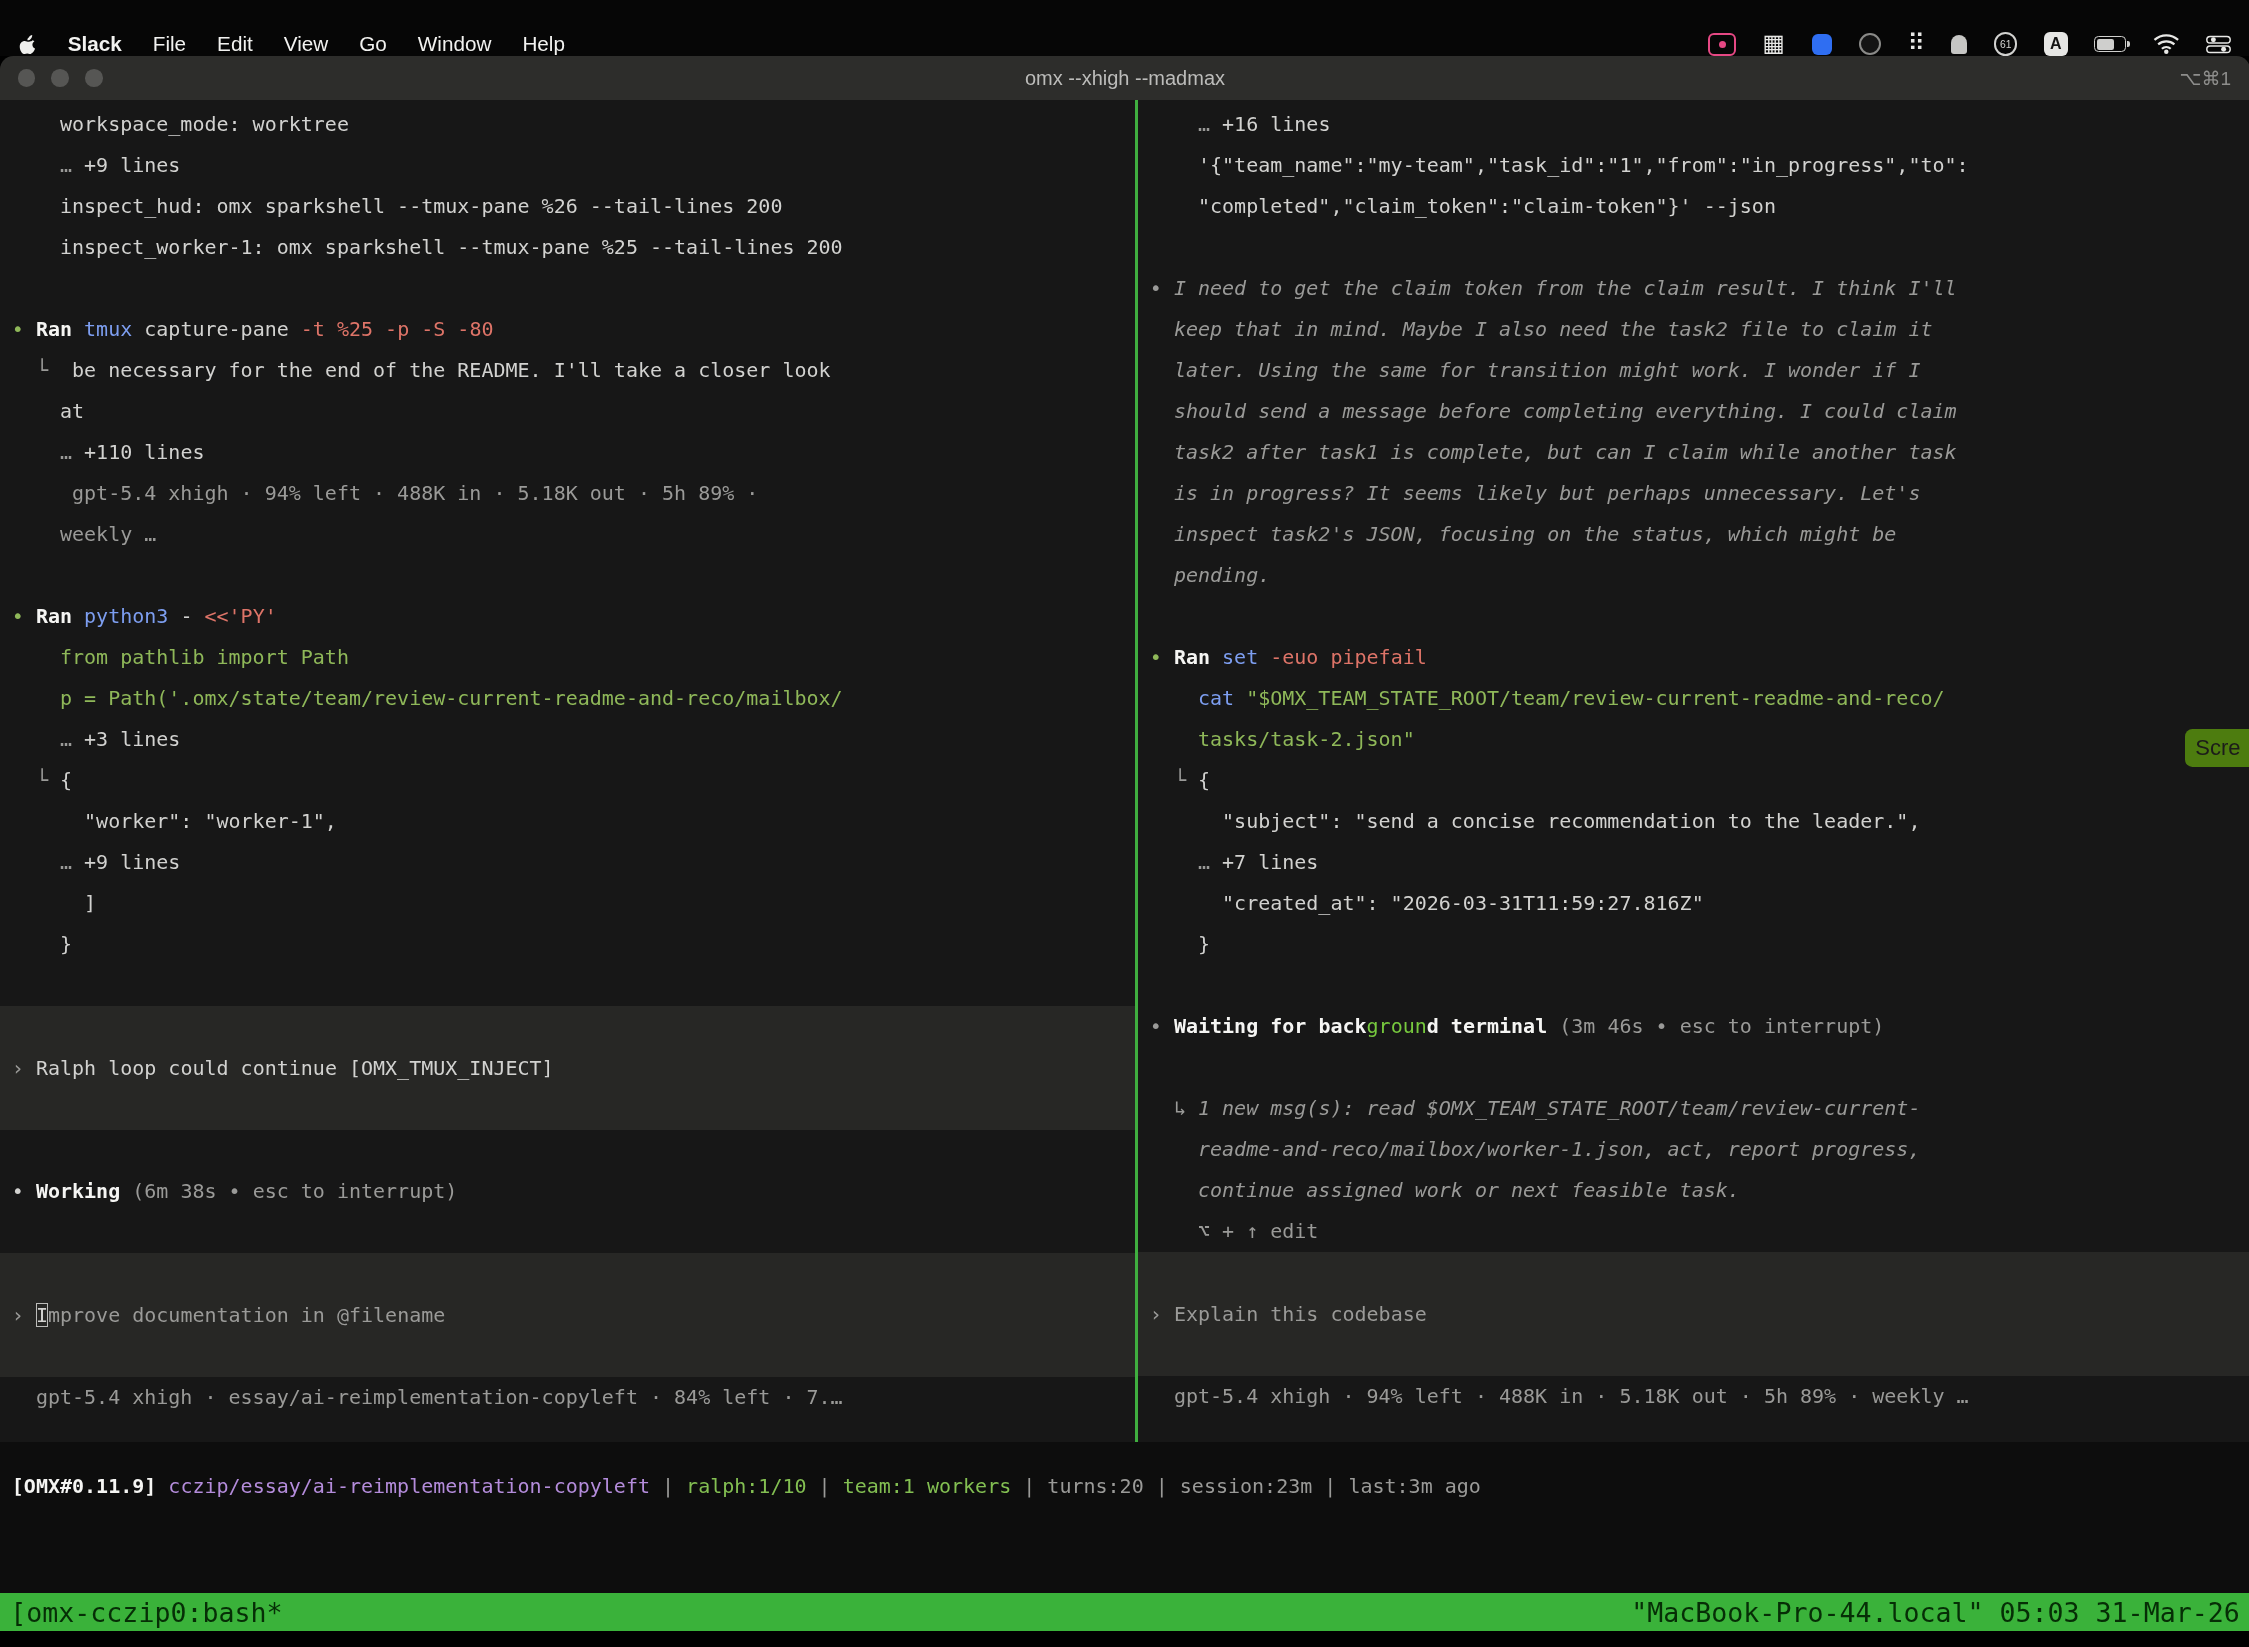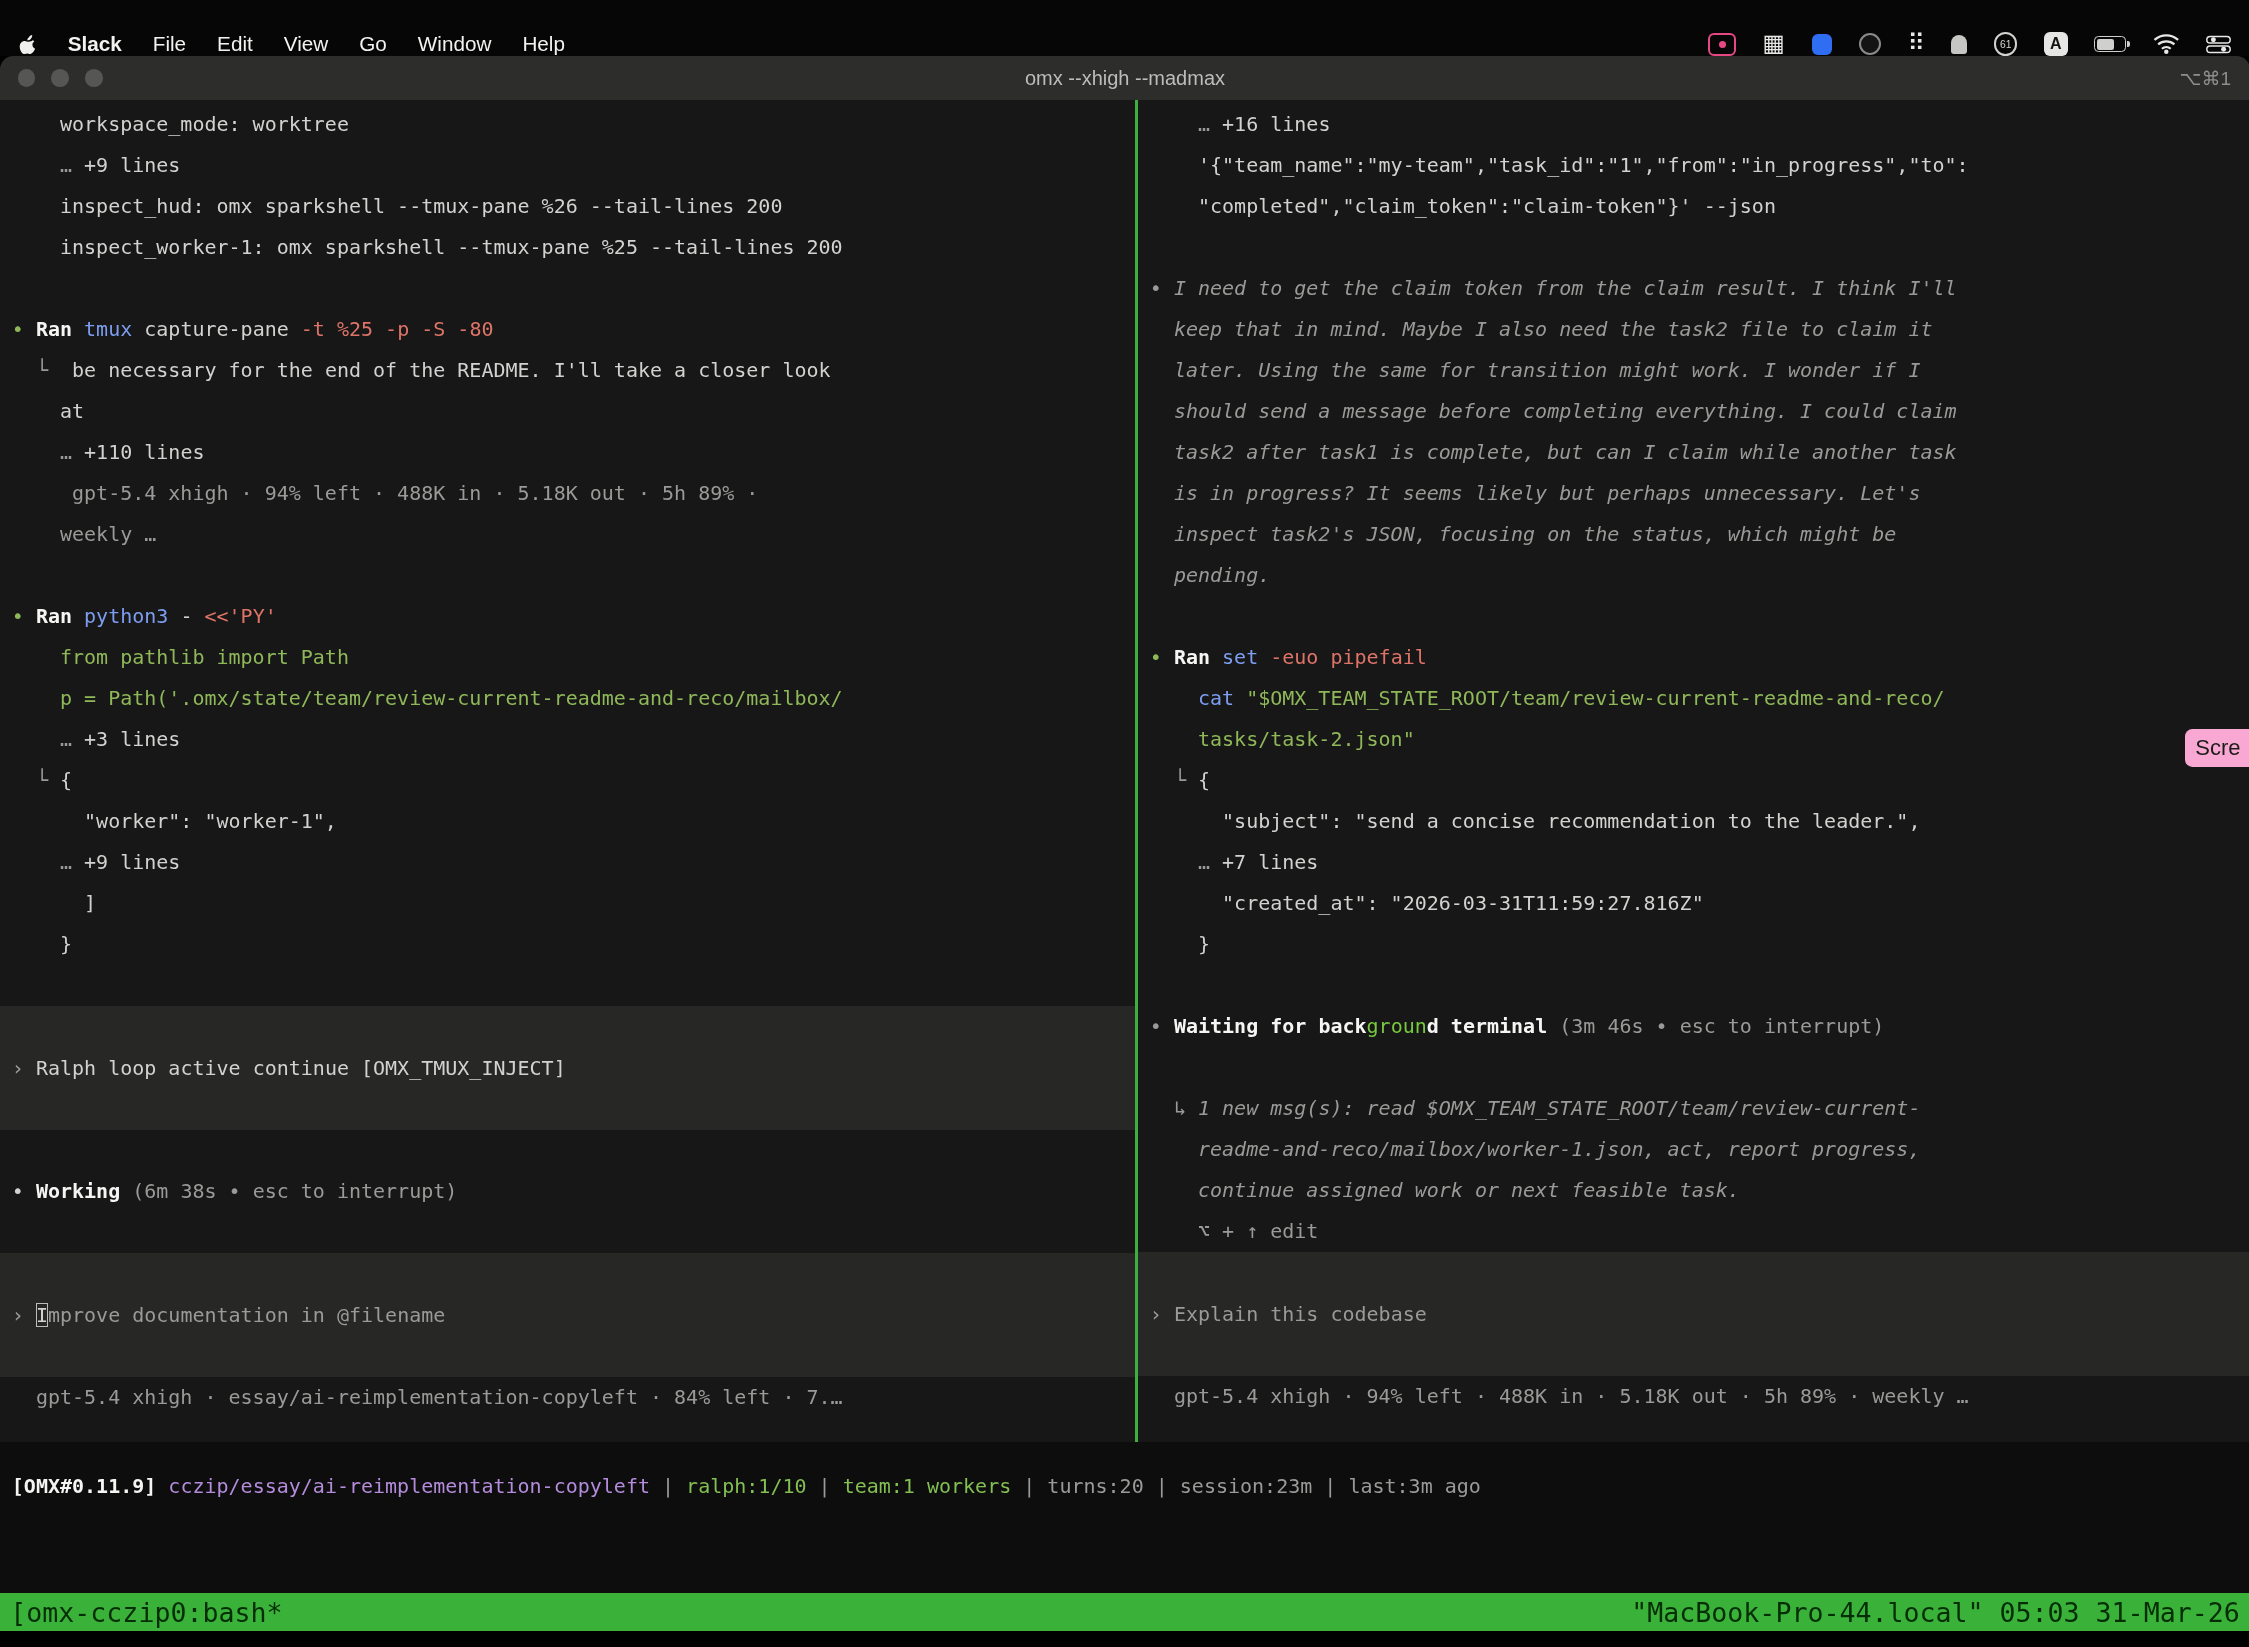--- a/index.html
+++ b/index.html
@@ -66,21 +66,21 @@
 
   .belowpanes{position:absolute;top:1442px;left:0;width:100%;height:151px;background:#0d0d0d;}
   #omx-status{position:absolute;top:23.6px;left:11.8px;right:0;}
 
   
   .tmuxbar{position:absolute;top:1593px;left:0;width:100%;height:38px;background:#3ab23a;
     display:flex;align-items:center;justify-content:space-between;box-sizing:border-box;
     padding:0 10.3px;font-size:26.6px;color:#062e06;}
 
   
-  .scre-overlay{position:absolute;top:729px;right:0;width:65px;height:38px;background:#f9a8d4;
+  .scre-overlay{position:absolute;top:729px;right:0;width:65px;height:38px;background:#4d7c0f;
     color:#1c1c1a;border-radius:7.4px 0 0 7.4px;font-family:"Liberation Sans",sans-serif;
     font-size:22px;line-height:38px;padding-left:10.3px;box-sizing:border-box;overflow:hidden;z-index:5;}
 </style>
 </head>
 <body>
 
 <div class="menubar">
   <div class="menus">
     <span class="mb-ic">
       <svg width="17.7" height="20.7" viewBox="0 0 24 28">
@@ -154,21 +154,21 @@
     <div class="trow"><span class="sg green">    from pathlib import Path</span></div>
     <div class="trow"><span class="sg green">    p = Path('.omx/state/team/review-current-readme-and-reco/mailbox/</span></div>
     <div class="trow"><span class="sg dim">    … </span><span class="sg fg">+3 lines</span></div>
     <div class="trow"><span class="sg dim">  └ </span><span class="sg fg">{</span></div>
     <div class="trow"><span class="sg fg">      "worker": "worker-1",</span></div>
     <div class="trow"><span class="sg dim">    … </span><span class="sg fg">+9 lines</span></div>
     <div class="trow"><span class="sg fg">      ]</span></div>
     <div class="trow"><span class="sg fg">    }</span></div>
     <div class="trow"></div>
     <div class="band">
-      <div class="trow"><span class="sg dim">› </span><span class="sg fg">Ralph loop active continue [OMX_TMUX_INJECT]</span></div>
+      <div class="trow"><span class="sg dim">› </span><span class="sg fg">Ralph loop could continue [OMX_TMUX_INJECT]</span></div>
     </div>
     <div class="trow"></div>
     <div class="trow"><span class="sg fg">• </span><span class="sg b">Working </span><span class="sg dim">(6m 38s • esc to interrupt)</span></div>
     <div class="trow"></div>
     <div class="band">
       <div class="trow"><span class="sg dim">› </span><span class="sg cur">I</span><span class="sg dim">mprove documentation in @filename</span></div>
     </div>
     <div class="trow"><span class="sg dim">  gpt-5.4 xhigh · essay/ai-reimplementation-copyleft · 84% left · 7.…</span></div>
   </div>
 <div class="vdivider"></div>

